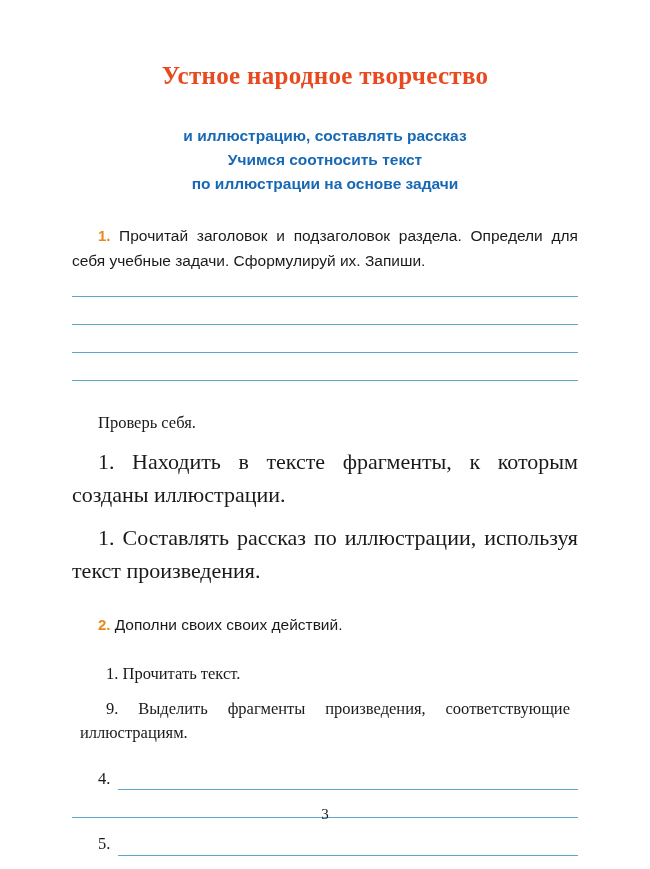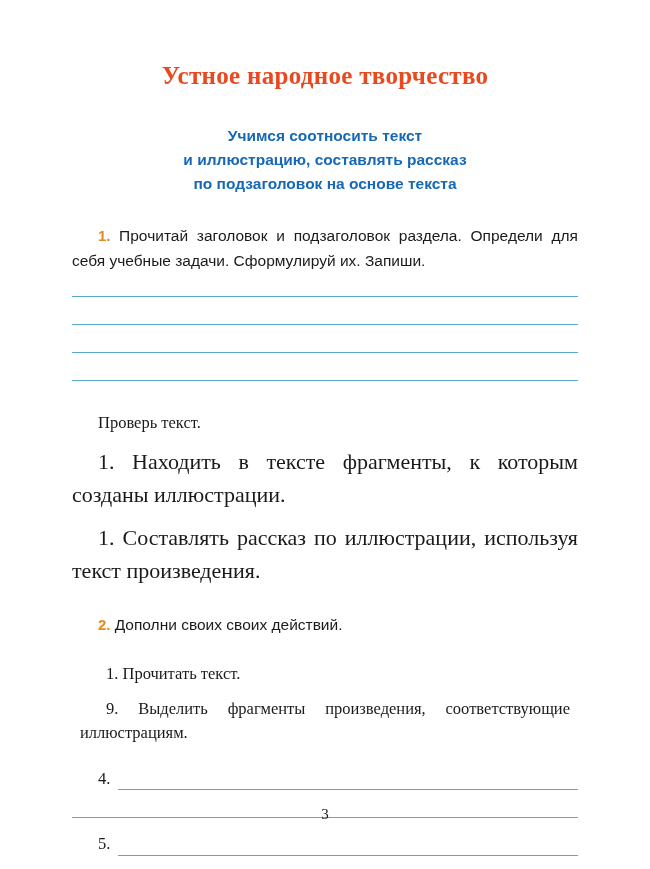--- a/index.html
+++ b/index.html
@@ -127,38 +127,38 @@
   }
 </style>
 </head>
 <body>
 
 <div class="page">
 
   <h1 class="title">Устное народное творчество</h1>
 
   <div class="subtitle">
+    <div>и иллюстрацию, составлять рассказ</div>
     <div>Учимся соотносить текст</div>
-    <div>и иллюстрацию, составлять рассказ</div>
-    <div>по подзаголовок на основе текста</div>
+    <div>по иллюстрации на основе задачи</div>
   </div>
 
   <p class="task">
     <span class="tasknum">1.</span>
     <span class="tasktext">Прочитай заголовок и подзаголовок раздела. Определи для себя учебные задачи. Сформулируй их. Запиши.</span>
   </p>
 
   <div class="rules">
     <div class="rule"></div>
     <div class="rule"></div>
     <div class="rule"></div>
     <div class="rule last"></div>
   </div>
 
-  <p class="check">Проверь текст.</p>
+  <p class="check">Проверь себя.</p>
 
   <p class="para">1. Находить в тексте фрагменты, к которым созданы иллюстрации.</p>
   <p class="para">1. Составлять рассказ по иллюстрации, используя текст произведения.</p>
 
   <p class="task" style="padding-top:26px;">
     <span class="tasknum">2.</span>
     <span class="tasktext">Дополни своих своих действий.</span>
   </p>
 
   <p class="plan-item" style="padding-top:16px;">1. Прочитать текст.</p>

